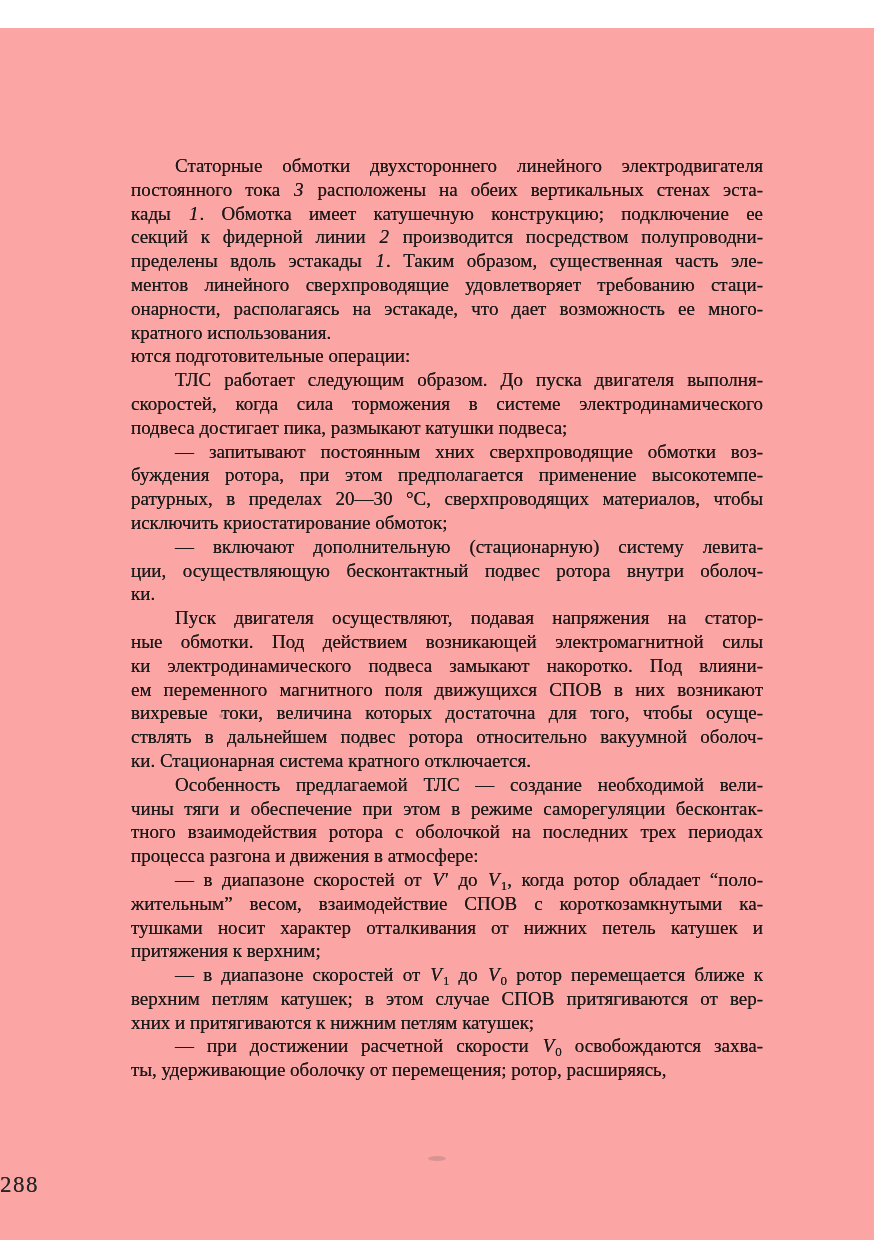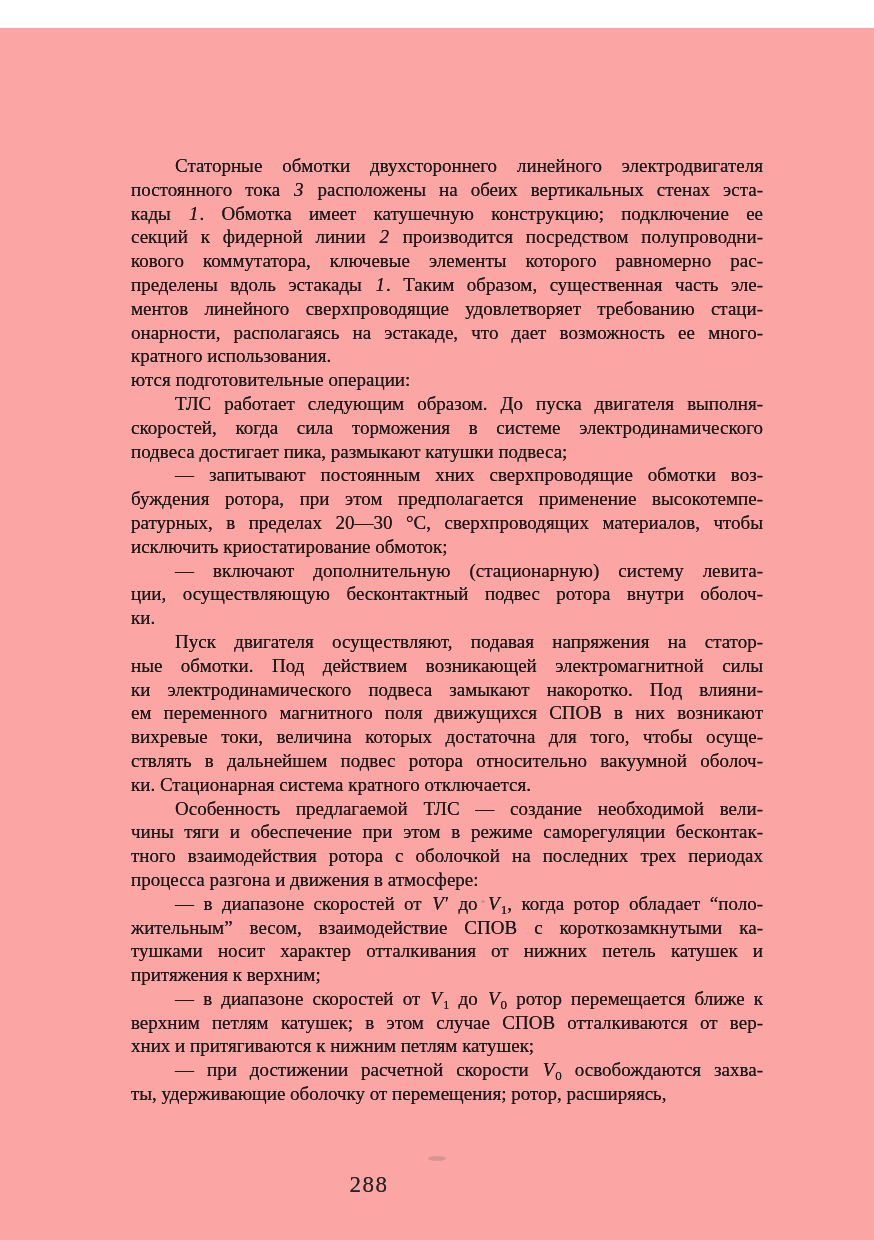--- a/index.html
+++ b/index.html
@@ -45,21 +45,21 @@
   .line sub {
     font-size: 13px;
     line-height: 0;
     vertical-align: -4px;
   }
   .page-number {
     position: absolute;
     top: 1144px;
     left: 0;
     width: 738px;
-    text-align: center;
+    text-align: left;
     font-size: 23px;
     letter-spacing: 1.5px;
     color: #262626;
     text-shadow: 0 0 0.5px rgba(20,20,20,0.7);
   }
   
   .artifact {
     position: absolute;
     background: rgba(80, 80, 80, 0.45);
     border-radius: 50%;
@@ -81,21 +81,20 @@
 </head>
 <body>
 
 <div class="page">
 
   <div class="text-block">
       <div class="line first">Статорные обмотки двухстороннего линейного электродвигателя</div>
       <div class="line">постоянного тока <i>3</i> расположены на обеих вертикальных стенах эста-</div>
       <div class="line">кады <i>1</i>. Обмотка имеет катушечную конструкцию; подключение ее</div>
       <div class="line">секций к фидерной линии <i>2</i> производится посредством полупроводни-</div>
-      <div class="line">кового коммутатора, ключевые элементы которого равномерно рас-</div>
       <div class="line">пределены вдоль эстакады <i>1</i>. Таким образом, существенная часть эле-</div>
       <div class="line">ментов линейного сверхпроводящие удовлетворяет требованию стаци-</div>
       <div class="line">онарности, располагаясь на эстакаде, что дает возможность ее много-</div>
       <div class="line end">кратного использования.</div>
       <div class="line end">ются подготовительные операции:</div>
       <div class="line first">ТЛС работает следующим образом. До пуска двигателя выполня-</div>
       <div class="line">скоростей, когда сила торможения в системе электродинамического</div>
       <div class="line end">подвеса достигает пика, размыкают катушки подвеса;</div>
       <div class="line first">— запитывают постоянным хних сверхпроводящие обмотки воз-</div>
       <div class="line">буждения ротора, при этом предполагается применение высокотемпе-</div>
@@ -113,21 +112,21 @@
       <div class="line end">ки. Стационарная система кратного отключается.</div>
       <div class="line first">Особенность предлагаемой ТЛС — создание необходимой вели-</div>
       <div class="line">чины тяги и обеспечение при этом в режиме саморегуляции бесконтак-</div>
       <div class="line">тного взаимодействия ротора с оболочкой на последних трех периодах</div>
       <div class="line end">процесса разгона и движения в атмосфере:</div>
       <div class="line first">— в диапазоне скоростей от <i>V′</i> до <i>V</i><sub>1</sub>, когда ротор обладает “поло-</div>
       <div class="line">жительным” весом, взаимодействие СПОВ с короткозамкнутыми ка-</div>
       <div class="line">тушками носит характер отталкивания от нижних петель катушек и</div>
       <div class="line end">притяжения к верхним;</div>
       <div class="line first">— в диапазоне скоростей от <i>V</i><sub>1</sub> до <i>V</i><sub>0</sub> ротор перемещается ближе к</div>
-      <div class="line">верхним петлям катушек; в этом случае СПОВ отталкиваются от вер-</div>
+      <div class="line">верхним петлям катушек; в этом случае СПОВ притягиваются от вер-</div>
       <div class="line end">хних и притягиваются к нижним петлям катушек;</div>
       <div class="line first">— при достижении расчетной скорости <i>V</i><sub>0</sub> освобождаются захва-</div>
       <div class="line end">ты, удерживающие оболочку от перемещения; ротор, расширяясь,</div>
     </div>
 
   <div class="artifact smudge-above-number"></div>
   <div class="artifact speck-1"></div>
   <div class="artifact speck-2"></div>
 
   <div class="page-number">288</div>

